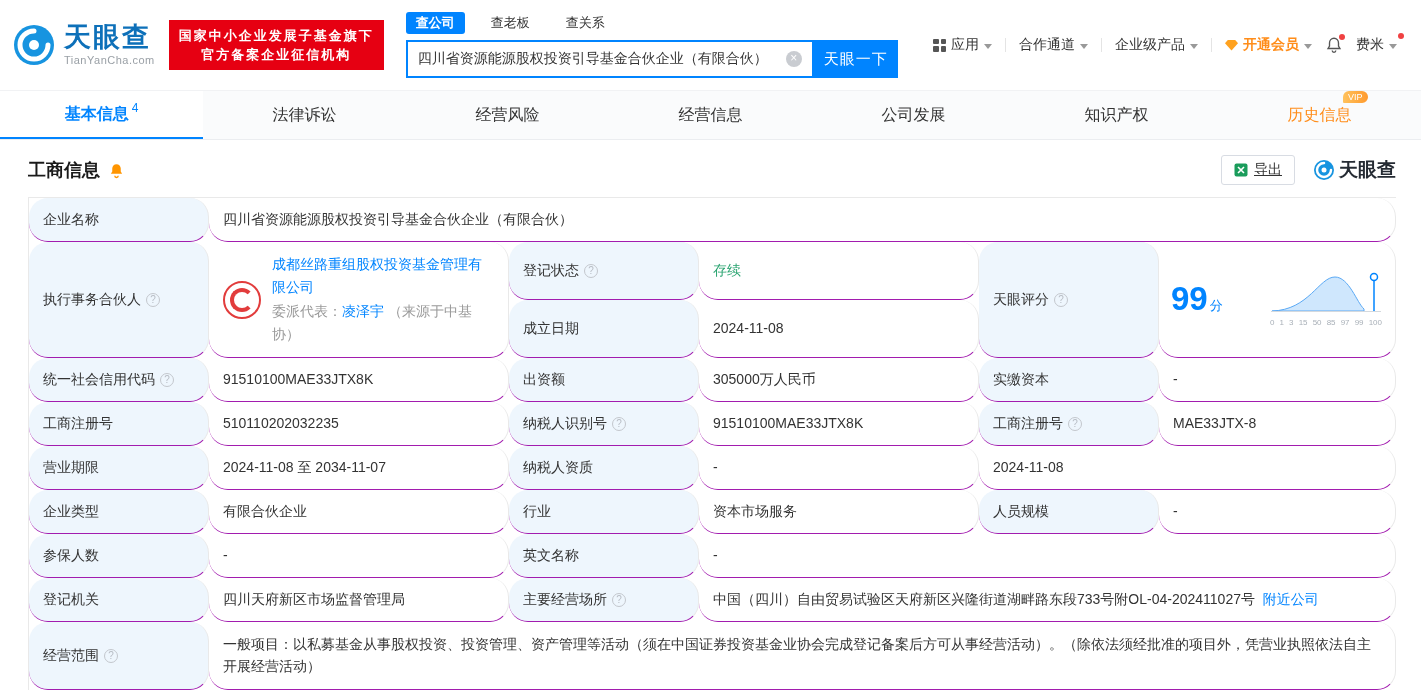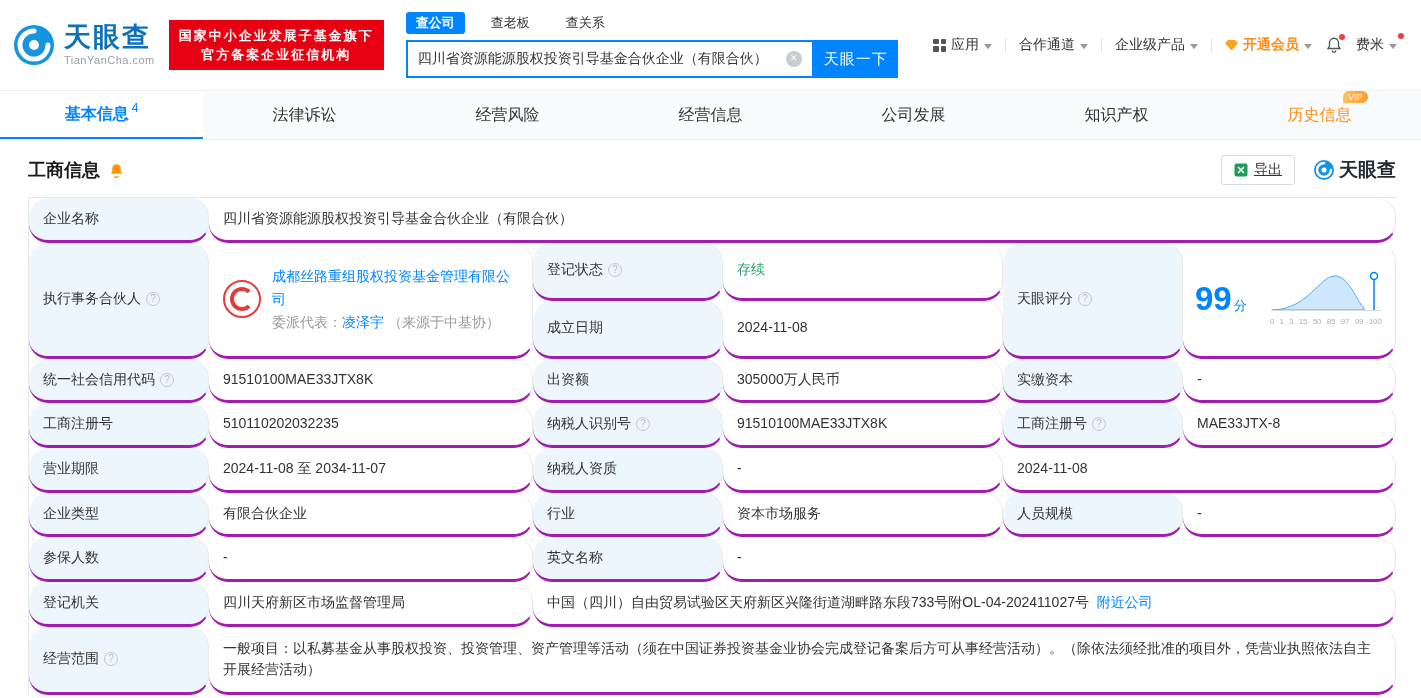--- a/index.html
+++ b/index.html
@@ -45,24 +45,24 @@
   .vipbadge { position: absolute; top: -14px; right: -16px; background: linear-gradient(90deg,#ffc25c,#ff9a2e); color: #fff; font-size: 9px; font-weight: normal; padding: 1px 5px; border-radius: 6px 6px 6px 1px; font-style: normal; }
   
   .sechead { display: flex; align-items: center; padding: 15px 25px 12px 28px; }
   .sechead h2 { font-size: 18px; margin: 0; color: #1a1a1a; }
   .headright { margin-left: auto; display: flex; align-items: center; gap: 18px; }
   .export { display: flex; align-items: center; gap: 6px; border: 1px solid #d8dce3; background: #fff; border-radius: 3px; padding: 5px 12px; font-size: 14px; color: #333; cursor: pointer; font-family: inherit; text-decoration: underline; }
   .wm { display: flex; align-items: center; gap: 4px; font-size: 19px; font-weight: bold; color: #252b33; }
   
   .table { margin: 0 25px 0 28px; border-left: 1px solid #e9e9e9; border-top: 1px solid #e9e9e9; }
   .row { display: flex; }
-  .cell { border-right: 1px solid #e9e9e9; border-bottom: 3px solid #a21caf; padding: 10px 14px; font-size: 14px; display: flex; align-items: center; min-height: 44px; line-height: 1.55; border-radius: 19px; }
+  .cell { border-right: 1px solid #e9e9e9; border-bottom: 1px solid #a21caf; padding: 10px 14px; font-size: 14px; display: flex; align-items: center; min-height: 44px; line-height: 1.55; border-radius: 19px; }
   .lbl { background: #eef6fd; color: #333; gap: 5px; flex-wrap: nowrap; }
   .wl1 { width: 180px; flex: none; }
-  .wv1 { width: 324px; flex: none; }
+  .wv1 { width: 300px; flex: none; }
   .wl2 { width: 190px; flex: none; }
   .wv2 { width: 280px; flex: none; }
   .wl3 { width: 180px; flex: none; }
   .grow { flex: 1; }
   .tall { min-height: 116px; }
   .mid { display: flex; flex-direction: column; width: 470px; flex: none; }
   .mid .row { height: 58px; }
   .mid .cell { flex: none; min-height: 58px; height: 58px; }
   .q { width: 14px; height: 14px; border: 1px solid #c3c7cd; border-radius: 50%; color: #b7bcc4; font-size: 10px; line-height: 12px; text-align: center; flex: none; cursor: pointer; }
   .q::after { content: "?"; }
@@ -383,20 +383,24 @@
       </div>
   </div>
 
   <div class="row">
     <div class="cell lbl wl1">
         <span>登记机关</span>
       </div>
     <div class="cell wv1">
         <span>四川天府新区市场监督管理局</span>
       </div>
+    <div class="cell lbl wl2">
+      <span>主要经营场所</span>
+      <span class="q"></span>
+    </div>
     <div class="cell grow">
       <span><span>中国（四川）自由贸易试验区天府新区兴隆街道湖畔路东段733号附OL-04-202411027号</span>&nbsp;&nbsp;<span class="lk nowrap">附近公司</span></span>
     </div>
   </div>
 
   <div class="row">
     <div class="cell lbl wl1" style="min-height:68px">
       <span>经营范围</span>
       <span class="q"></span>
     </div>

